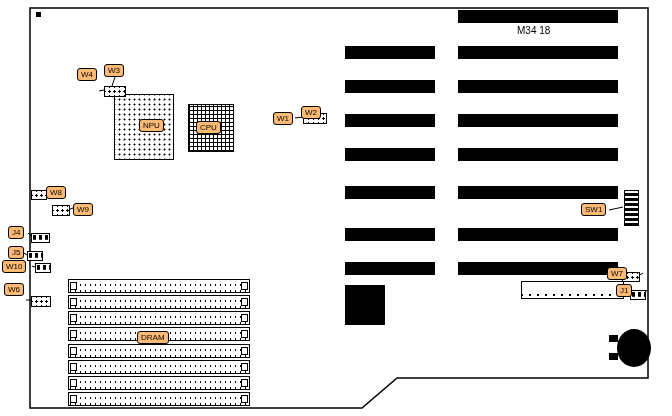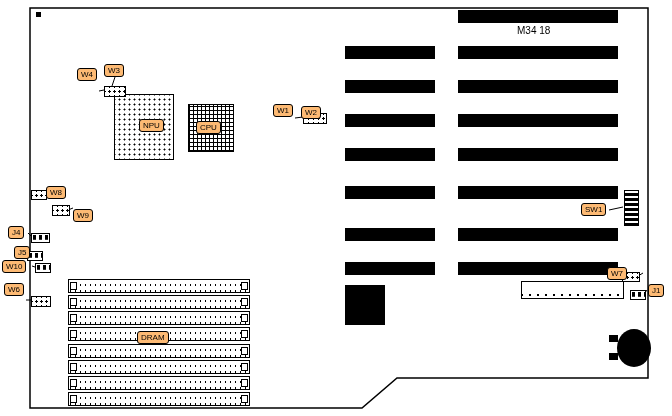--- a/index.html
+++ b/index.html
@@ -118,33 +118,33 @@
 
   <div class="qfp" style="left:188px;top:104px;width:44px;height:46px;"></div>
   <div class="lbl" style="left:196px;top:121px">CPU</div>
 
   <div class="jmp" style="left:104px;top:86px;width:20px;height:9px;"></div>
   <div class="lbl" style="left:104px;top:64px">W3</div>
   <div class="lbl" style="left:77px;top:68px">W4</div>
 
   <div class="jmp" style="left:303px;top:113px;width:22px;height:9px;"></div>
   <div class="lbl" style="left:301px;top:106px">W2</div>
-  <div class="lbl" style="left:273px;top:104px">W1</div>
+  <div class="lbl" style="left:273px;top:112px">W1</div>
 
   <div class="jmp" style="left:31px;top:190px;width:14px;height:8px;"></div>
   <div class="lbl" style="left:46px;top:186px">W8</div>
 
   <div class="jmp" style="left:52px;top:205px;width:16px;height:9px;"></div>
-  <div class="lbl" style="left:73px;top:209px">W9</div>
+  <div class="lbl" style="left:73px;top:203px">W9</div>
 
   <div class="pins" style="left:31px;top:233px;width:17px;height:8px;"></div>
   <div class="lbl" style="left:8px;top:226px">J4</div>
 
   <div class="pins" style="left:27px;top:251px;width:14px;height:8px;"></div>
-  <div class="lbl" style="left:14px;top:246px">J5</div>
+  <div class="lbl" style="left:8px;top:246px">J5</div>
 
   <div class="pins" style="left:35px;top:263px;width:14px;height:8px;"></div>
   <div class="lbl" style="left:2px;top:260px">W10</div>
 
   <div class="jmp" style="left:31px;top:296px;width:18px;height:9px;"></div>
   <div class="lbl" style="left:4px;top:283px">W6</div>
 
   <div class="dip" style="left:624px;top:190px;width:13px;height:34px;"></div>
   <div class="lbl" style="left:581px;top:203px">SW1</div>
 
@@ -159,19 +159,19 @@
   <div class="lbl" style="left:137px;top:331px">DRAM</div>
 
   <div class="chip-black" style="left:345px;top:285px;width:40px;height:40px;"></div>
 
   <div class="conn-strip" style="left:521px;top:281px;width:101px;height:16px;"></div>
 
   <div class="jmp" style="left:622px;top:272px;width:16px;height:8px;"></div>
   <div class="lbl" style="left:607px;top:267px">W7</div>
 
   <div class="pins" style="left:630px;top:290px;width:14px;height:8px;"></div>
-  <div class="lbl" style="left:648px;top:284px">J1</div>
+  <div class="lbl" style="left:616px;top:284px">J1</div>
 
   <div class="din" style="left:617px;top:329px;width:34px;height:38px;"></div>
   <div class="din-tab" style="left:609px;top:335px;width:9px;height:7px;"></div>
   <div class="din-tab" style="left:609px;top:353px;width:9px;height:7px;"></div>
 
 </div>
 
 </body></html>

